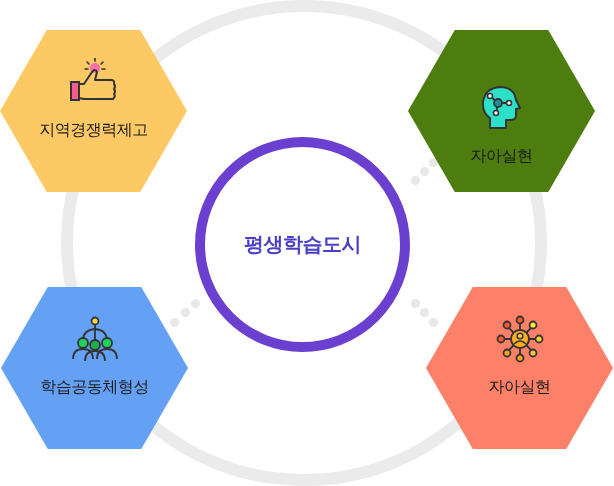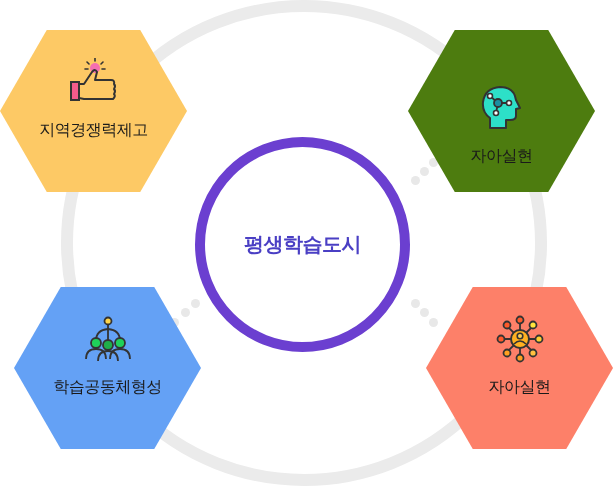--- a/index.html
+++ b/index.html
@@ -68,21 +68,21 @@
       <line x1="22" y1="19" x2="20" y2="29"></line>
     </g>
     <circle cx="22" cy="19" r="4" fill="#1b8fa0" stroke="#333" stroke-width="1.8"></circle>
     <circle cx="14" cy="12" r="2.5" fill="#fff" stroke="#333" stroke-width="1.6"></circle>
     <circle cx="33" cy="19" r="2.5" fill="#fff" stroke="#333" stroke-width="1.6"></circle>
     <circle cx="20" cy="29" r="2.5" fill="#fff" stroke="#333" stroke-width="1.6"></circle>
   </svg>
   <span class="label">자아실현</span>
 </div>
 
-<div class="hex" style="left:14px;top:287px;background:#64a1f5;text-align:center;">
+<div class="hex" style="left:1px;top:287px;background:#64a1f5;text-align:center;">
   <svg class="icon" viewBox="0 0 52 48">
     <g stroke="#333" stroke-width="1.8" fill="none">
       <line x1="26" y1="9" x2="26" y2="26"></line>
       <path d="M14 26 Q14 15 26 14 Q38 15 38 26"></path>
       <path d="M4 44 Q4 34 14 34 Q24 34 24 44"></path>
       <path d="M28 44 Q28 34 38 34 Q48 34 48 44"></path>
       <path d="M16 46 Q16 36 26 36 Q36 36 36 46"></path>
     </g>
     <circle cx="26" cy="6" r="3.5" fill="#ffd54a" stroke="#333" stroke-width="1.8"></circle>
     <circle cx="14" cy="28" r="5" fill="#1fd15a" stroke="#333" stroke-width="1.8"></circle>

